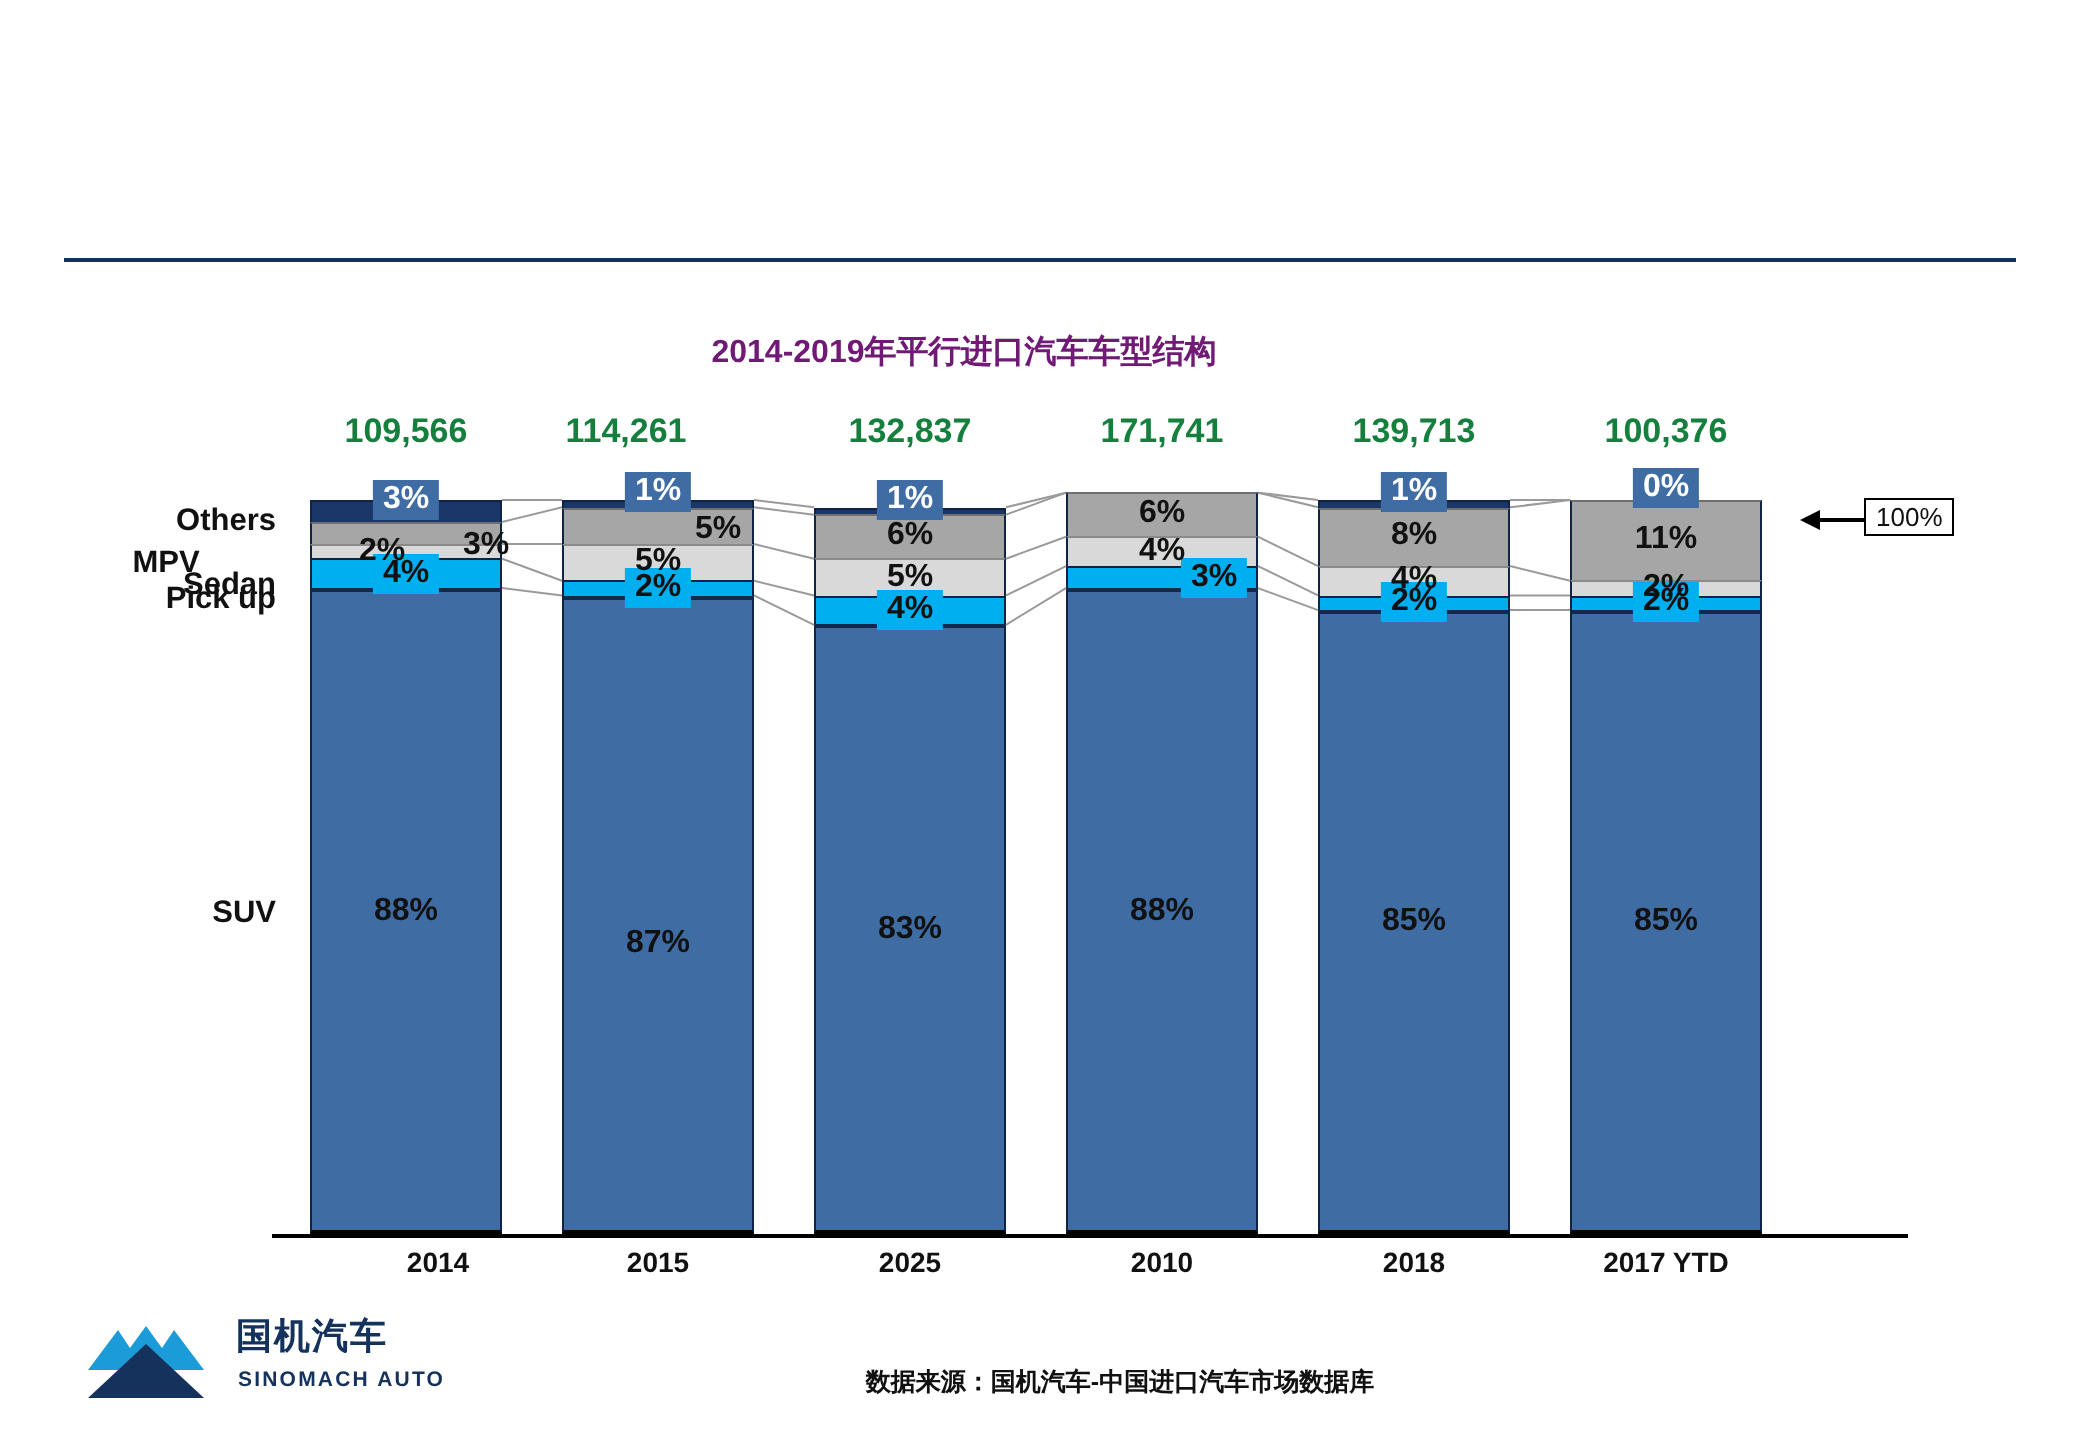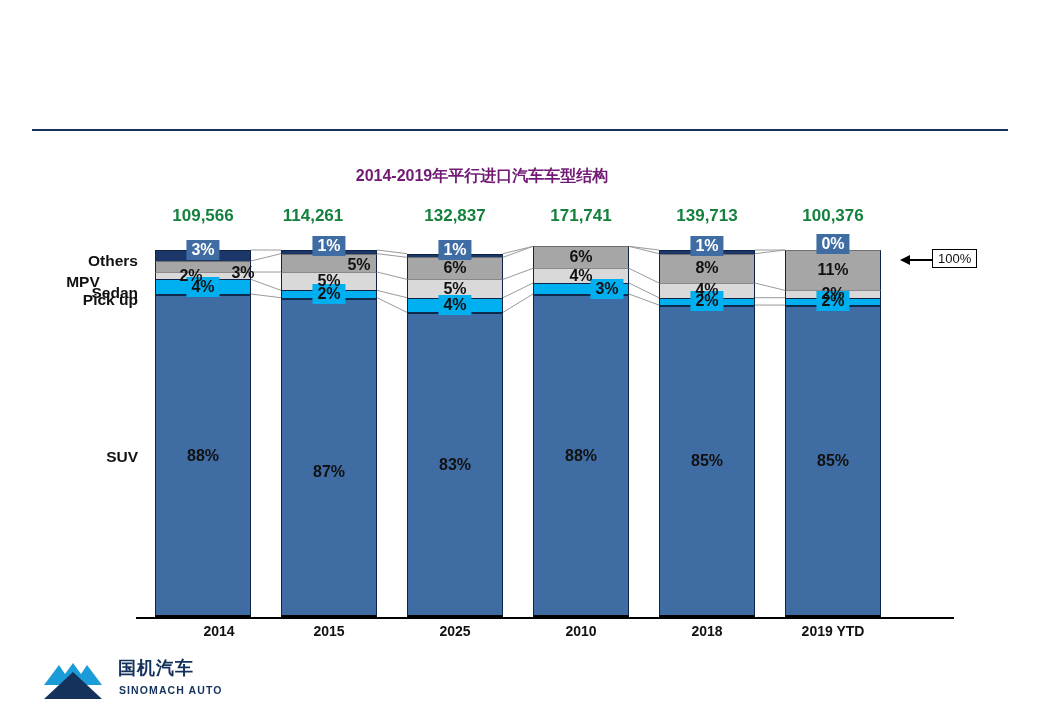--- a/index.html
+++ b/index.html
@@ -191,21 +191,21 @@
           <div class="seg mpv" style="bottom: 326.63px; height: 40.37px;"></div>
         </div>
       </div>
     <div class="axis-line"></div>
     <div id="xticks">
         <div class="xtick" style="left: 154px;">2014</div>
         <div class="xtick" style="left: 264px;">2015</div>
         <div class="xtick" style="left: 390px;">2025</div>
         <div class="xtick" style="left: 516px;">2010</div>
         <div class="xtick" style="left: 642px;">2018</div>
-        <div class="xtick" style="left: 768px;">2019 YTD</div>
+        <div class="xtick" style="left: 768px;">2017 YTD</div>
       </div>
   <div class="seg-label lbl-dark" style="left: 203px; top: 455.52px; transform: translate(-50%, -50%);">88%</div>
       <div class="seg-label lbl-cyan" style="left: 203px; top: 286.7px; transform: translate(-50%, -50%);">4%</div>
       <div class="seg-label lbl-dark" style="left: 191px; top: 275.69px; transform: translate(-50%, -50%);">2%</div>
       <div class="seg-label lbl-dark" style="left: 243px; top: 272.515px; transform: translate(-50%, -50%);">3%</div>
       <div class="seg-label lbl-white" style="left: 203px; top: 249.505px; transform: translate(-50%, -50%);">3%</div>
       <div class="seg-label lbl-dark" style="left: 329px; top: 472px; transform: translate(-50%, -50%);">87%</div>
       <div class="seg-label lbl-cyan" style="left: 329px; top: 294.04px; transform: translate(-50%, -50%);">2%</div>
       <div class="seg-label lbl-dark" style="left: 329px; top: 281.195px; transform: translate(-50%, -50%);">5%</div>
       <div class="seg-label lbl-dark" style="left: 359px; top: 264.845px; transform: translate(-50%, -50%);">5%</div>
@@ -230,20 +230,21 @@
       <div class="seg-label lbl-dark" style="left: 833px; top: 270.185px; transform: translate(-50%, -50%);">11%</div>
       <div class="seg-label lbl-white" style="left: 833px; top: 244px; transform: translate(-50%, -50%);">0%</div>
     </div>
 
   <svg class="callout-arrow" width="34" height="16">
     <line x1="33" y1="8" x2="8" y2="8" stroke="#000" stroke-width="2"></line>
     <polygon points="0,8 10,3 10,13" fill="#000"></polygon>
   </svg>
   <div class="callout">100%</div>
 
+  <div class="footer-note">数据来源：国机汽车-中国进口汽车市场数据库</div>
   <div class="logo">
     <svg width="66" height="46">
       <path d="M4 30 L19 10 L25 19 L33 8 L41 19 L47 10 L62 30 Z" fill="#1B9BD8"></path>
       <path d="M4 44 L33 17 L62 44 Z" fill="#15325C"></path>
     </svg>
     <div class="logo-cn">国机汽车</div>
     <div class="logo-en">SINOMACH AUTO</div>
   </div>
 
 </div>

